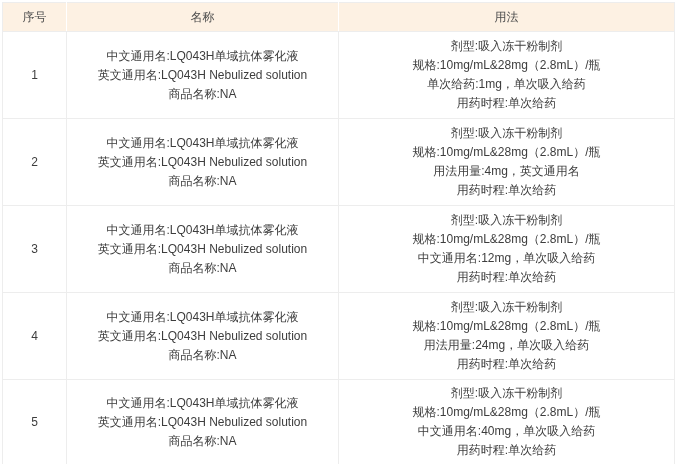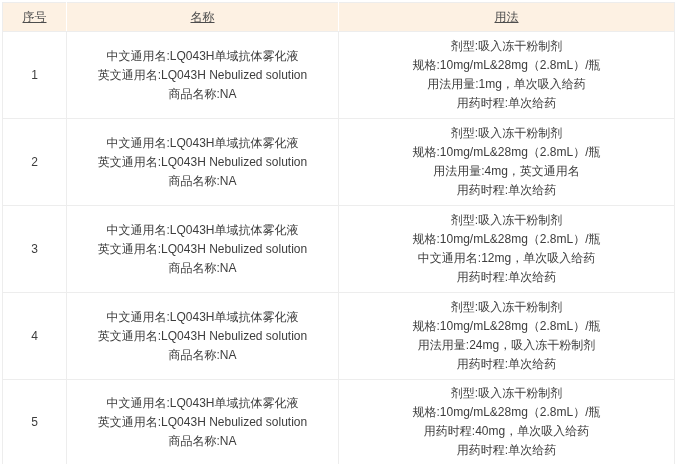--- a/index.html
+++ b/index.html
@@ -30,21 +30,20 @@
   col.c-name{width:272px;}
   thead th{
     background:var(--header-bg);
     height:29px;
     font-size:12px;
     font-weight:400;
     color:var(--header-text);
     text-align:center;
     vertical-align:middle;
     border-bottom:1px solid var(--border);
-    text-decoration:underline;
   }
   thead th:not(:last-child){
     border-right:1px solid var(--header-divider);
   }
   tbody td{
     border-right:1px solid var(--border);
     border-bottom:1px solid var(--border);
     vertical-align:middle;
     text-align:center;
     color:var(--body-text);
@@ -82,21 +81,21 @@
       <tr class="row-std">
         <td>1</td>
         <td>
           <div class="line">中文通用名:LQ043H单域抗体雾化液</div>
           <div class="line">英文通用名:LQ043H Nebulized solution</div>
           <div class="line">商品名称:NA</div>
         </td>
         <td>
           <div class="line">剂型:吸入冻干粉制剂</div>
           <div class="line">规格:10mg/mL&amp;28mg（2.8mL）/瓶</div>
-          <div class="line">用法用量:1mg，单次吸入给药</div>
+          <div class="line">单次给药:1mg，单次吸入给药</div>
           <div class="line">用药时程:单次给药</div>
         </td>
       </tr>
       <tr class="row-std">
         <td>2</td>
         <td>
           <div class="line">中文通用名:LQ043H单域抗体雾化液</div>
           <div class="line">英文通用名:LQ043H Nebulized solution</div>
           <div class="line">商品名称:NA</div>
         </td>
@@ -124,33 +123,33 @@
       <tr class="row-std">
         <td>4</td>
         <td>
           <div class="line">中文通用名:LQ043H单域抗体雾化液</div>
           <div class="line">英文通用名:LQ043H Nebulized solution</div>
           <div class="line">商品名称:NA</div>
         </td>
         <td>
           <div class="line">剂型:吸入冻干粉制剂</div>
           <div class="line">规格:10mg/mL&amp;28mg（2.8mL）/瓶</div>
-          <div class="line">用法用量:24mg，吸入冻干粉制剂</div>
+          <div class="line">用法用量:24mg，单次吸入给药</div>
           <div class="line">用药时程:单次给药</div>
         </td>
       </tr>
       <tr class="row-last">
         <td>5</td>
         <td>
           <div class="line">中文通用名:LQ043H单域抗体雾化液</div>
           <div class="line">英文通用名:LQ043H Nebulized solution</div>
           <div class="line">商品名称:NA</div>
         </td>
         <td>
           <div class="line">剂型:吸入冻干粉制剂</div>
           <div class="line">规格:10mg/mL&amp;28mg（2.8mL）/瓶</div>
-          <div class="line">用药时程:40mg，单次吸入给药</div>
+          <div class="line">中文通用名:40mg，单次吸入给药</div>
           <div class="line">用药时程:单次给药</div>
         </td>
       </tr>
     </tbody>
   </table>
 </div>
 
 </body></html>

